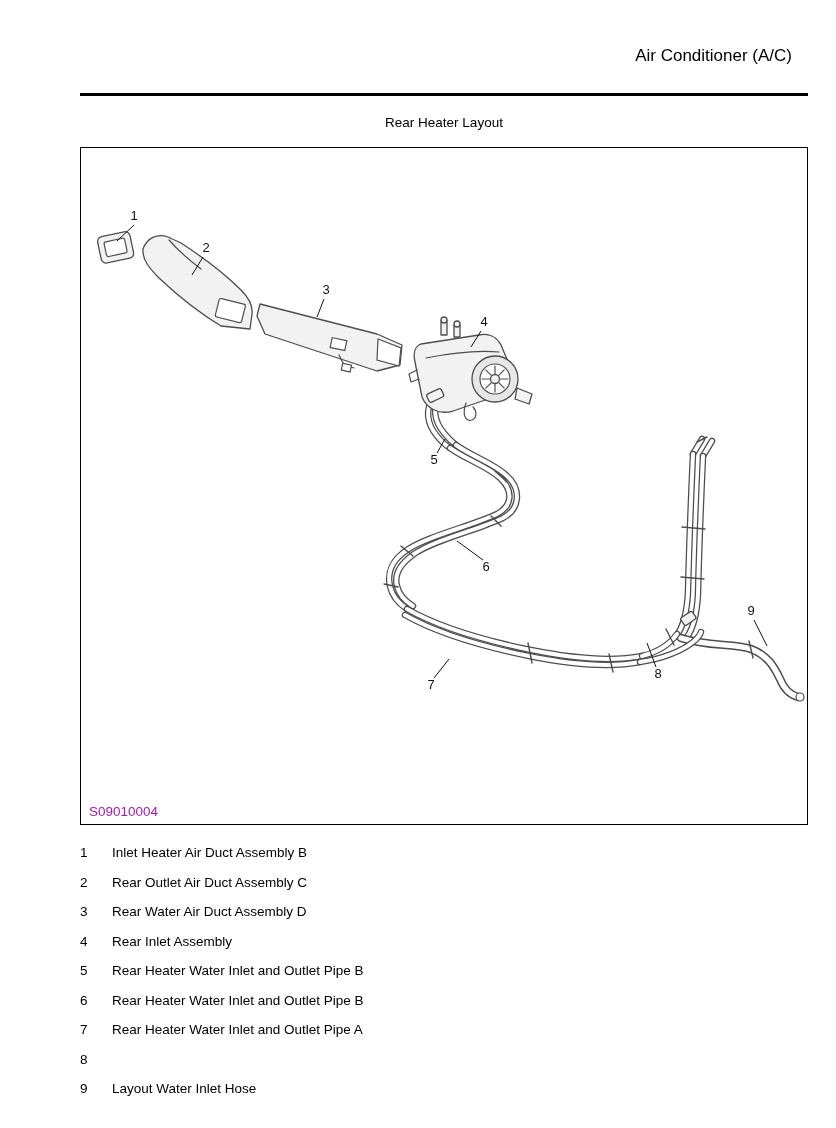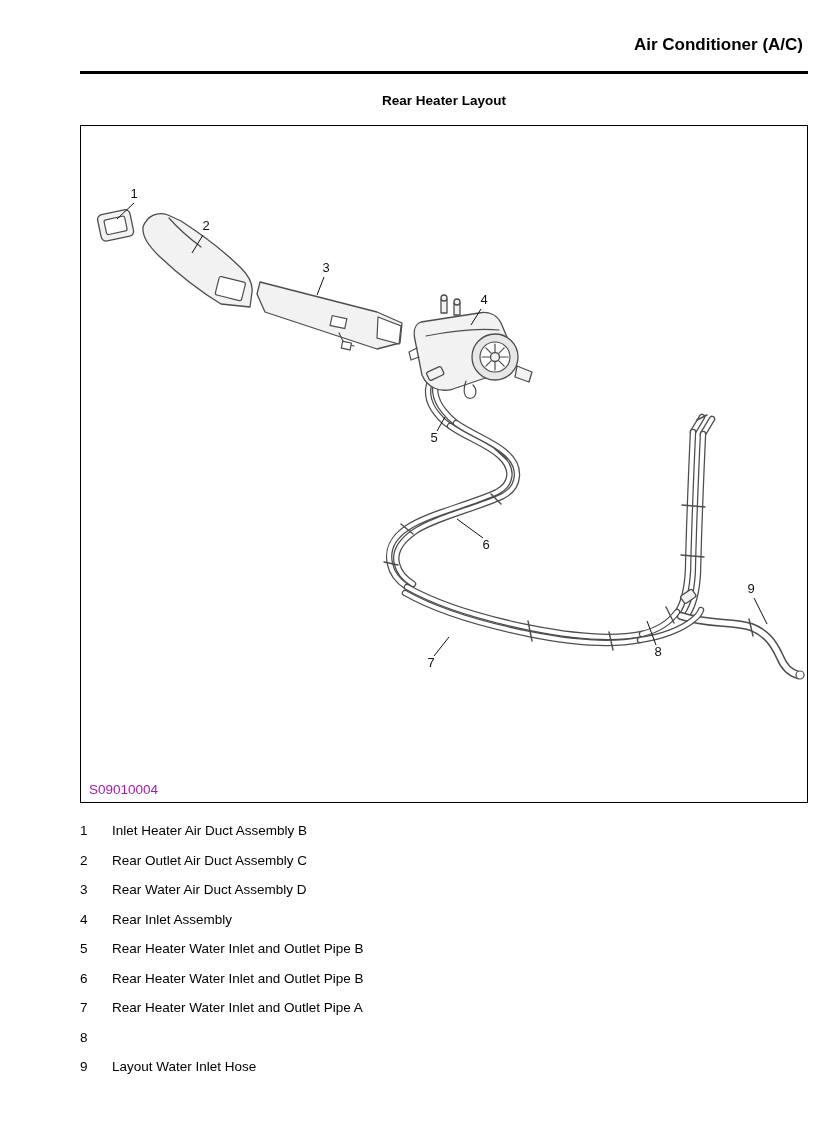--- a/index.html
+++ b/index.html
@@ -3,26 +3,26 @@
 <meta charset="utf-8">
 <style>
   html,body { margin:0; padding:0; background:#fff; }
   body {
     width:836px; height:1128px;
     font-family:"Liberation Sans", sans-serif;
     color:#000;
   }
   .content { margin:0 28px 0 80px; width:728px; }
   .header-title {
-    font-size:17px; font-weight:bold; text-align:right;
-    margin:5px; padding-top:30px; padding-bottom:11px;
+    font-size:17px; font-weight:normal; text-align:right;
+    margin:16px; padding-top:30px; padding-bottom:11px;
   }
   .header-rule { border:none; border-top:3px solid #000; height:0; margin:0 0 19px 0; }
   .figure-title {
-    text-align:center; font-weight:bold; font-size:13.5px;
+    text-align:center; font-weight:normal; font-size:13.5px;
     margin-bottom:17px;
   }
   .figure-box {
     position:relative; border:1px solid #000;
     width:726px; height:676px; background:#fff;
   }
   .figure-code {
     position:absolute; left:8px; bottom:5px; font-size:13.5px; color:#a21caf;
   }
   .legend { list-style:none; margin:13px 0 0 0; padding:0; font-size:13.5px; }

